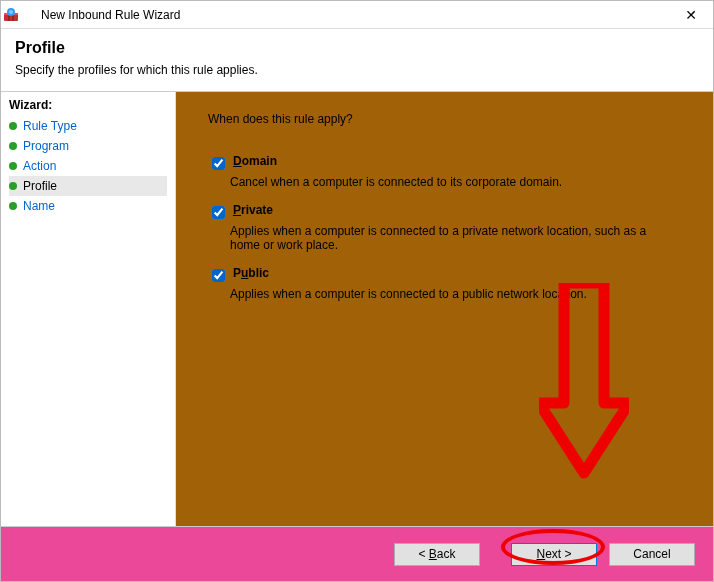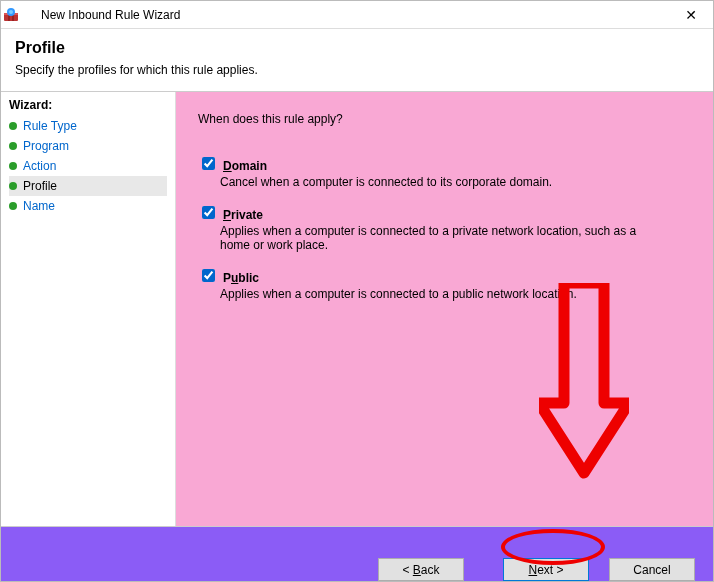--- a/index.html
+++ b/index.html
@@ -73,55 +73,55 @@
     background: #2a9d2a;
     margin-right: 6px;
   }
   .side li.link { color: #0066cc; cursor: pointer; }
   .side li.current {
     background: #e8e8e8;
     color: #000;
   }
   .main {
     flex: 1;
-    background: #f9a8d4;
-    padding: 20px 22px;
+    background: #a16207;
+    padding: 20px 32px;
     position: relative;
   }
   .q { margin-bottom: 28px; }
   .opt {
     margin-bottom: 14px;
   }
   .opt .row {
-    display: flex; align-items: flex-end;
+    display: flex; align-items: flex-start;
   }
   .opt input[type=checkbox] {
     accent-color: #0066cc;
     margin-right: 8px;
   }
   .opt .name {
     font-weight: bold;
   }
   .opt .name .ul { text-decoration: underline; }
   .opt .desc {
     margin-left: 22px;
     margin-top: 2px;
     color: #000;
     max-width: 430px;
   }
   .footer {
     position: absolute;
     bottom: 0; left: 0; right: 0;
     height: 54px;
     display: flex;
-    align-items: flex-end;
+    align-items: center;
     justify-content: flex-end;
     padding: 0 18px;
-    gap: 20px;
-    background: #8b5cf6;
+    gap: 12px;
+    background: #ec4899;
   }
   .footer button {
     min-width: 86px;
     height: 23px;
     font-size: 12px;
     font-family: inherit;
     background: #e1e1e1;
     border: 1px solid #adadad;
     cursor: pointer;
     padding: 0 8px;

